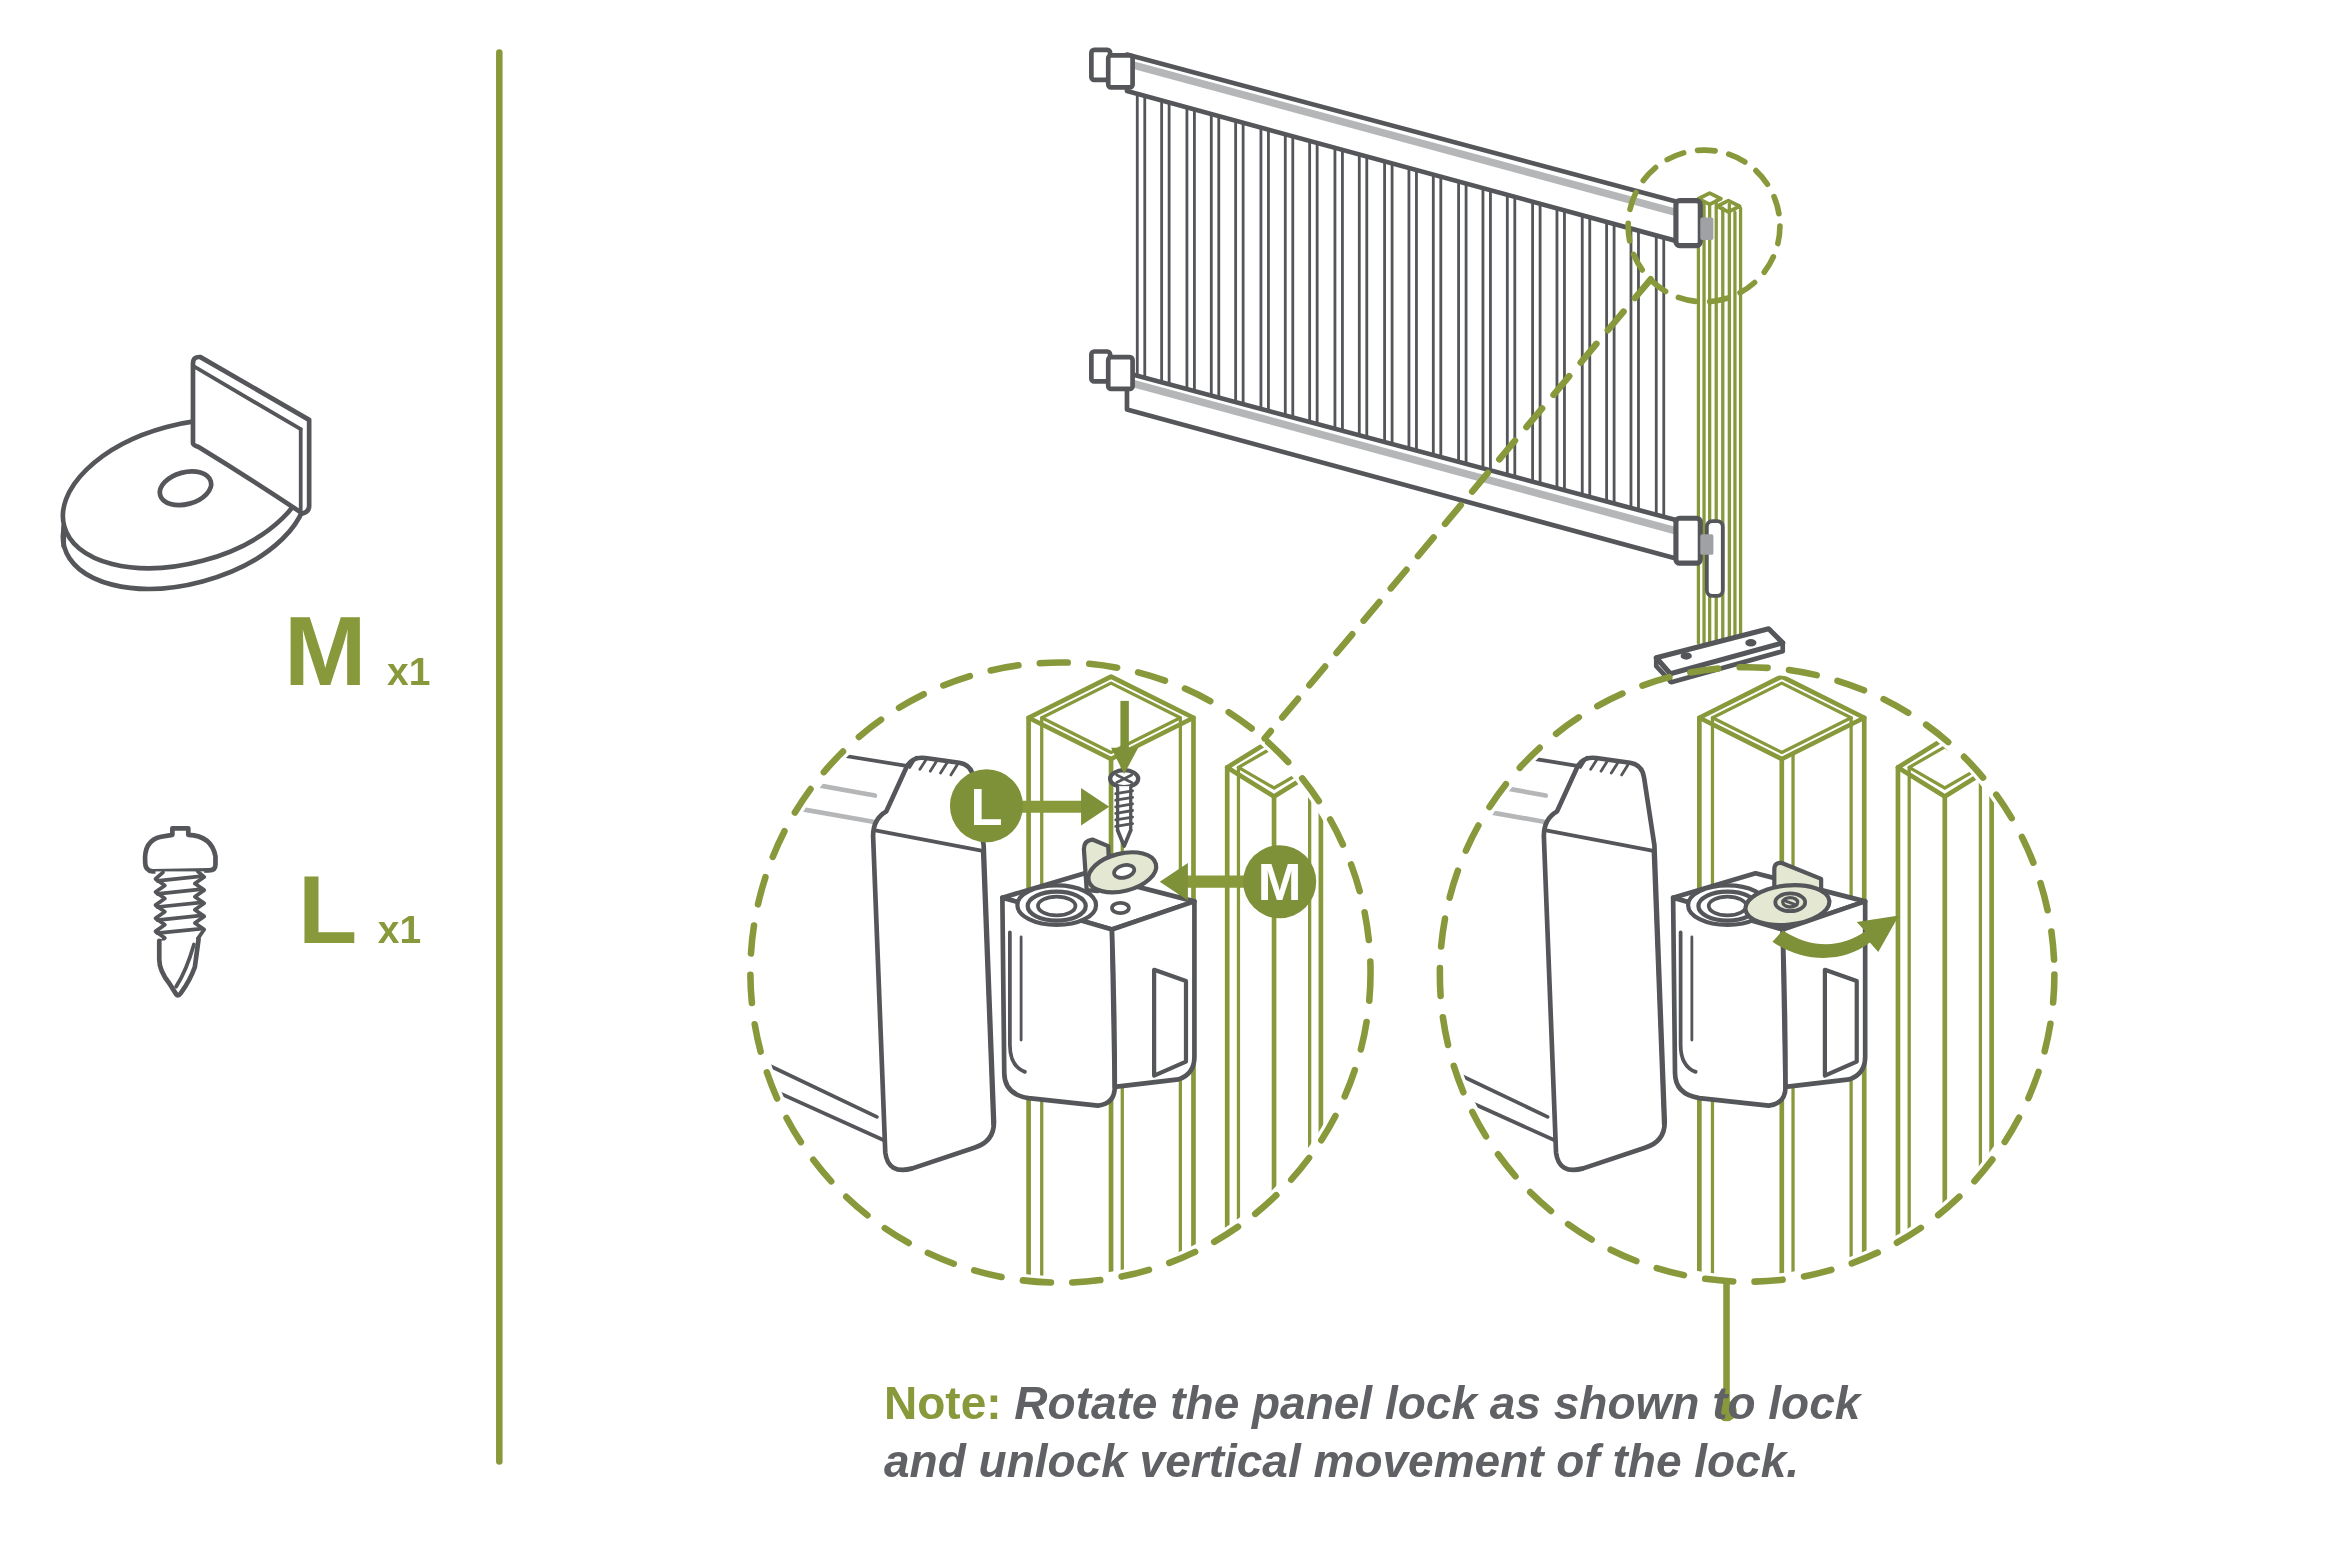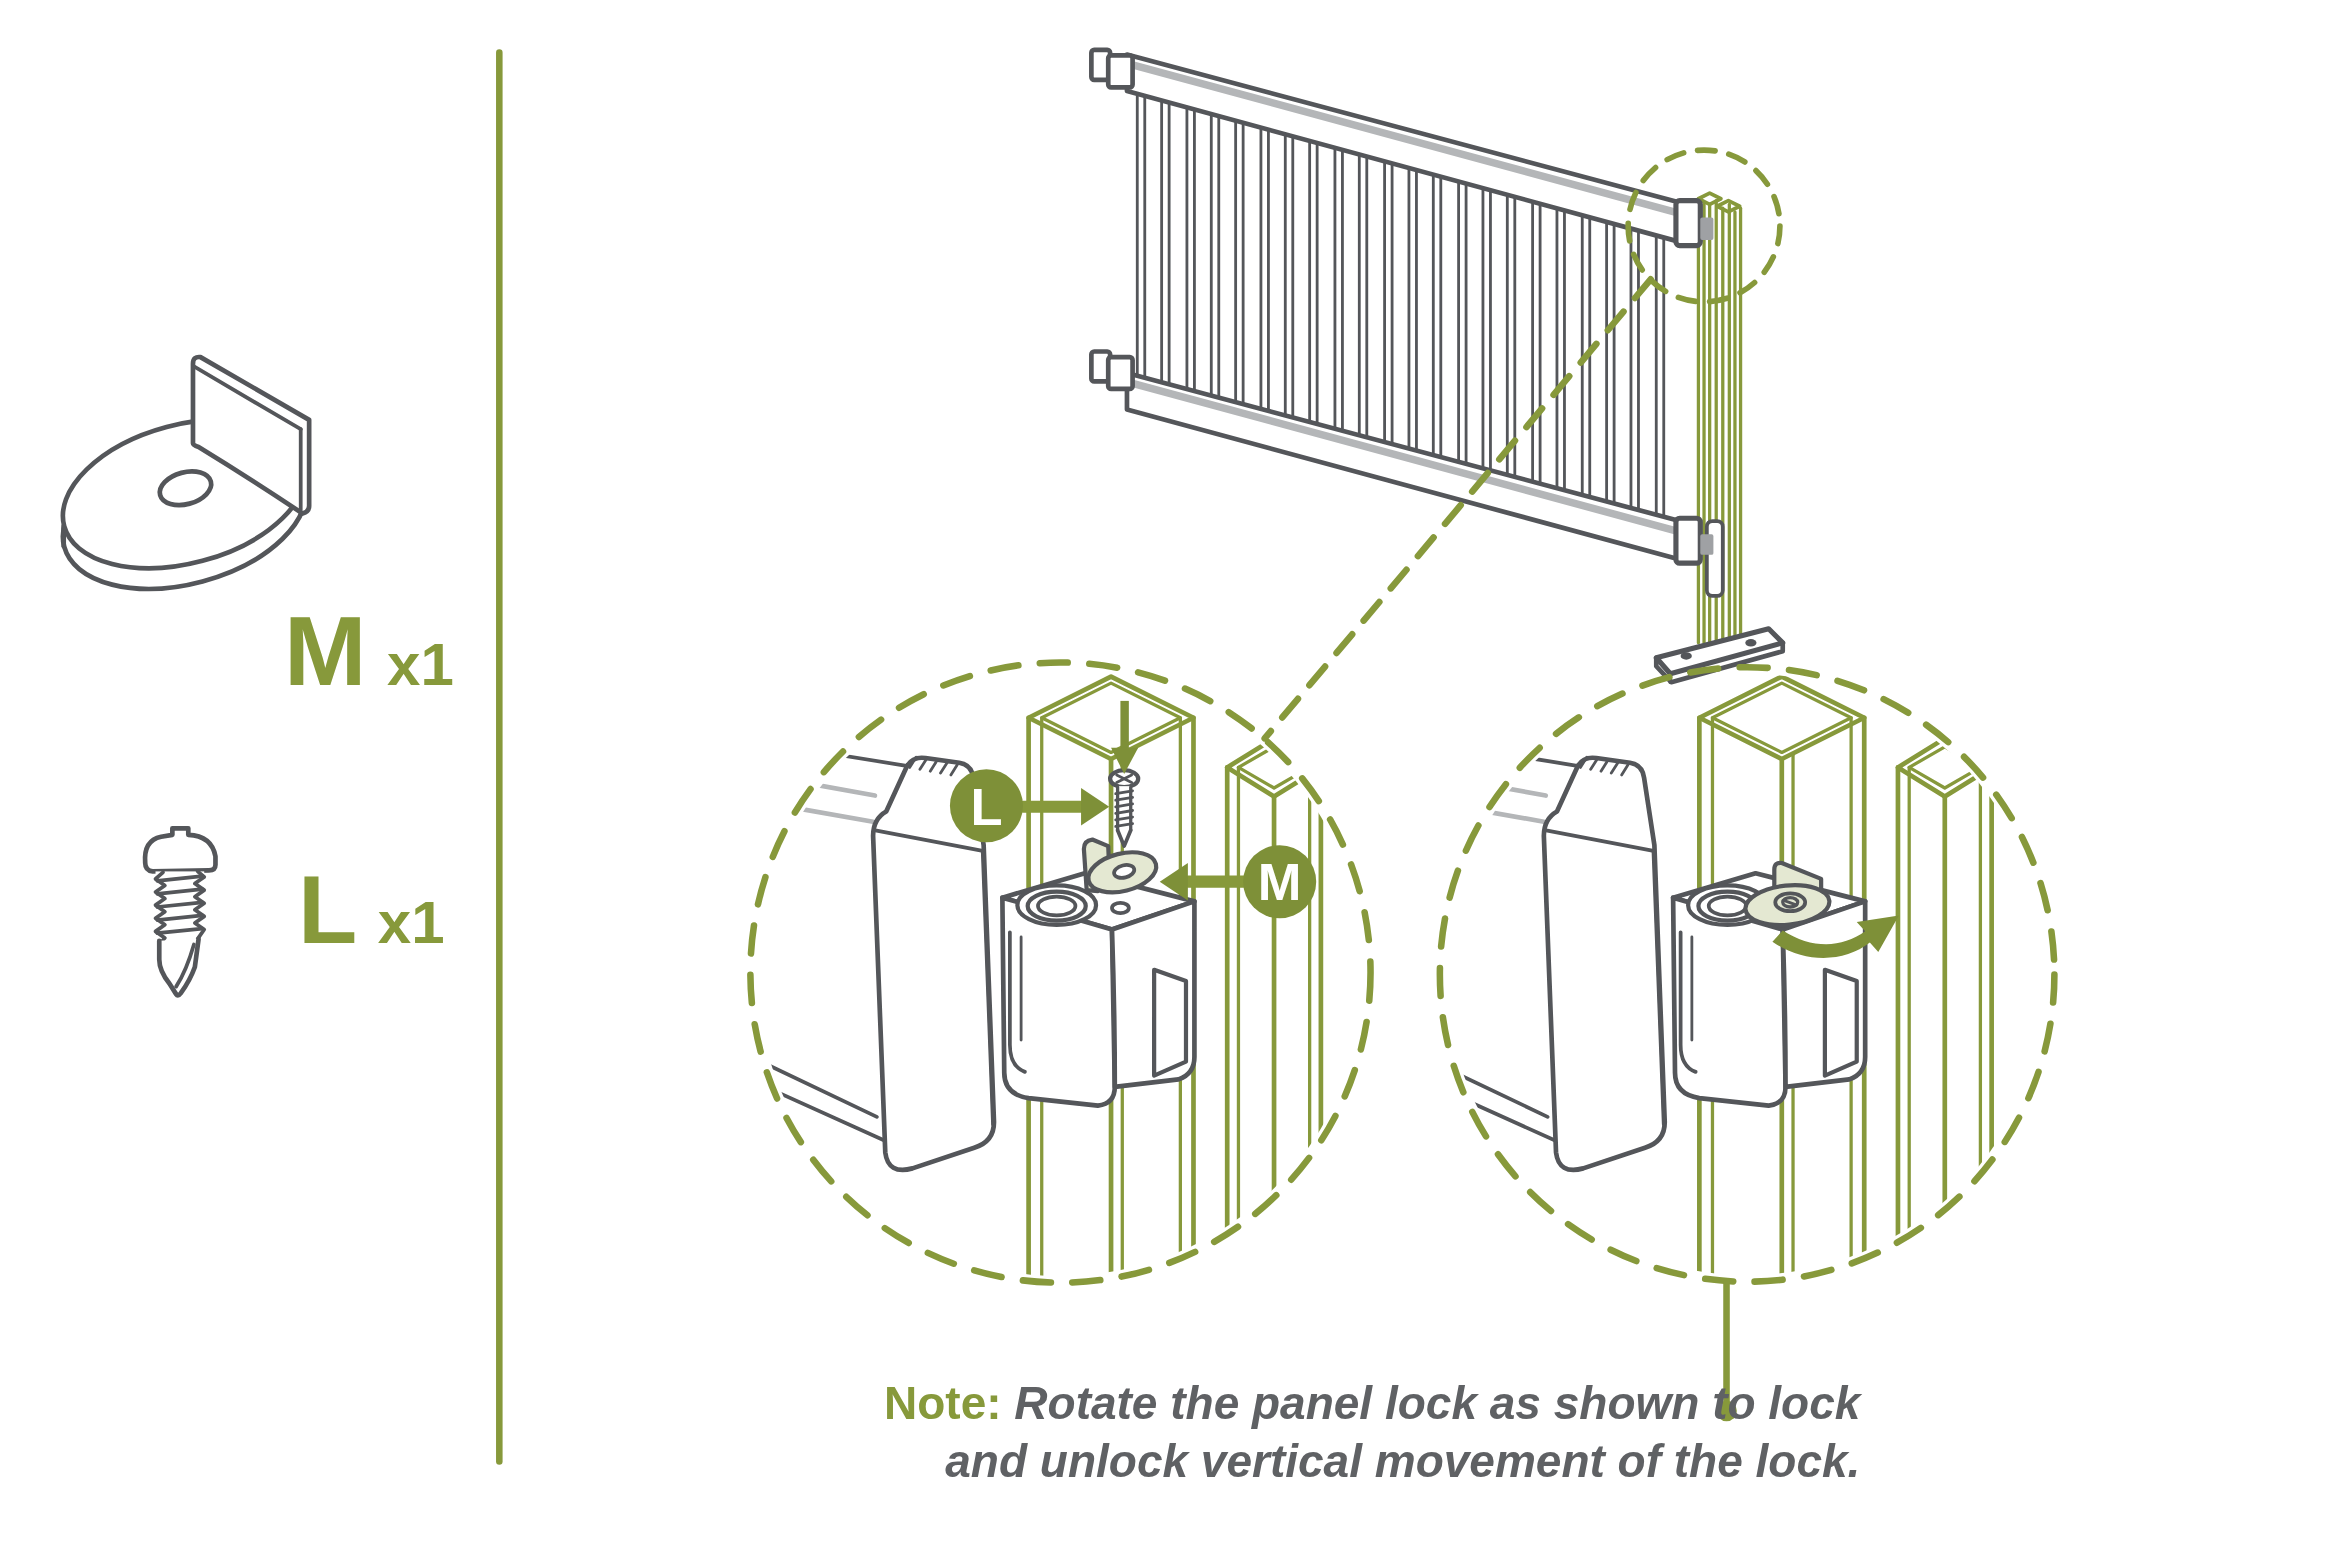--- a/index.html
+++ b/index.html
@@ -18,24 +18,24 @@
   .gn{stroke:var(--green);fill:none;stroke-linecap:round;stroke-linejoin:round;}
   .gnf{fill:var(--green);stroke:none;}
   .gsolid{fill:var(--green-fill);stroke:none;}
   .bk{fill:var(--bracket-fill);stroke:var(--line-gray);stroke-linejoin:round;stroke-linecap:round;}
   .gyf{fill:#9FA1A4;stroke:none;}
   .badge-letter{fill:#fff;font-family:"Liberation Sans",sans-serif;font-weight:700;
     font-size:56px;text-anchor:middle;}
   
   .part-label{position:absolute;color:var(--green);line-height:1;white-space:nowrap;}
   .part-letter{font-size:99px;font-weight:800;}
-  .part-qty{font-size:60px;font-weight:800;margin-left:20.6px;}
+  .part-qty{font-size:39px;font-weight:800;margin-left:20.6px;}
   .note{position:absolute;font-size:46px;line-height:58px;color:var(--text-gray);white-space:nowrap;}
   .note-prefix{color:var(--green);font-weight:700;font-style:normal;}
-  .note-italic{font-style:italic;font-weight:700;text-align:right;}
+  .note-italic{font-style:italic;font-weight:700;}
 </style>
 </head>
 <body>
 
 <div class="stage">
 
 <svg width="2342" height="1562" viewBox="0 0 2500 1667">
   <defs>
     <clipPath id="clip-c1">
           <circle cx="1132" cy="1038" r="324"></circle>

